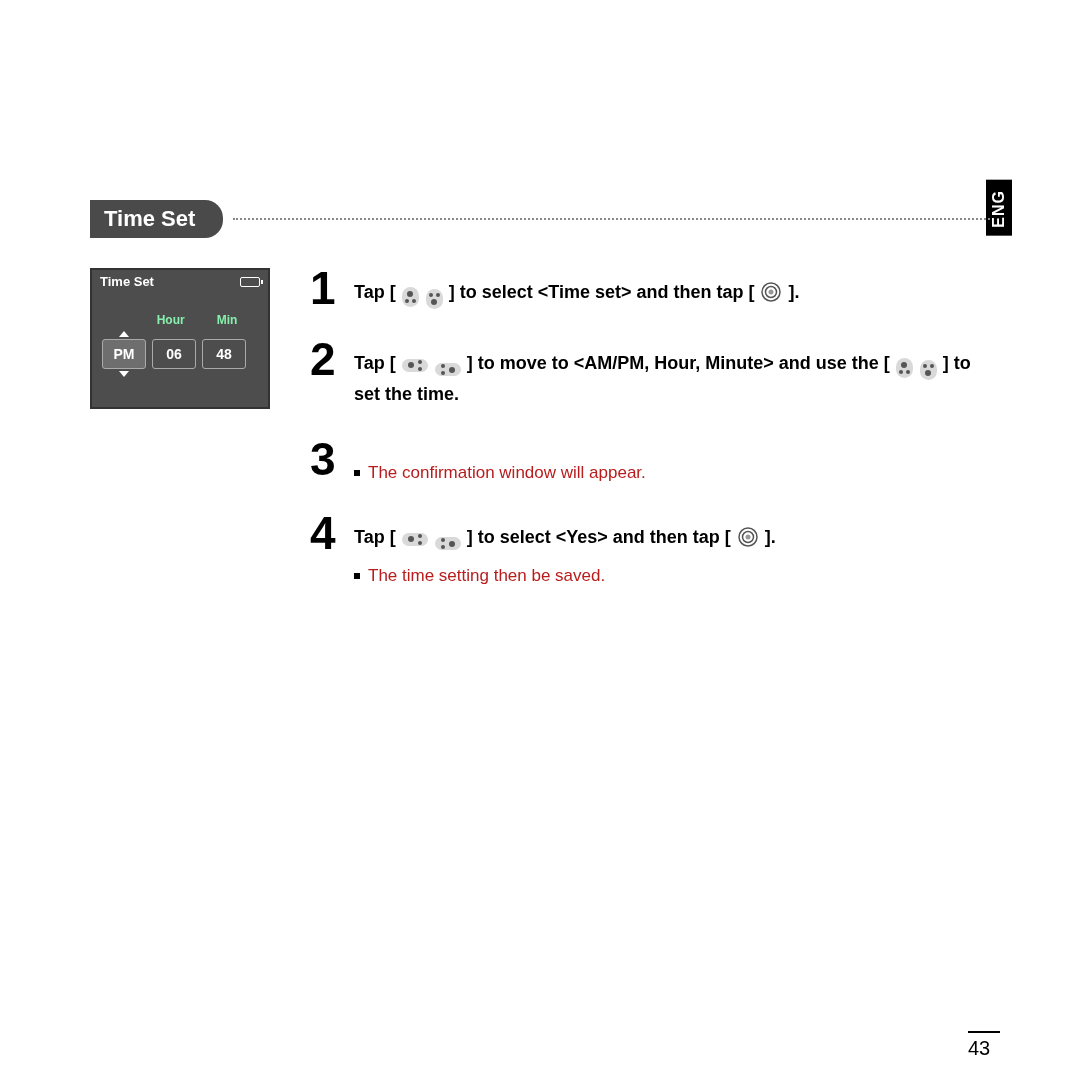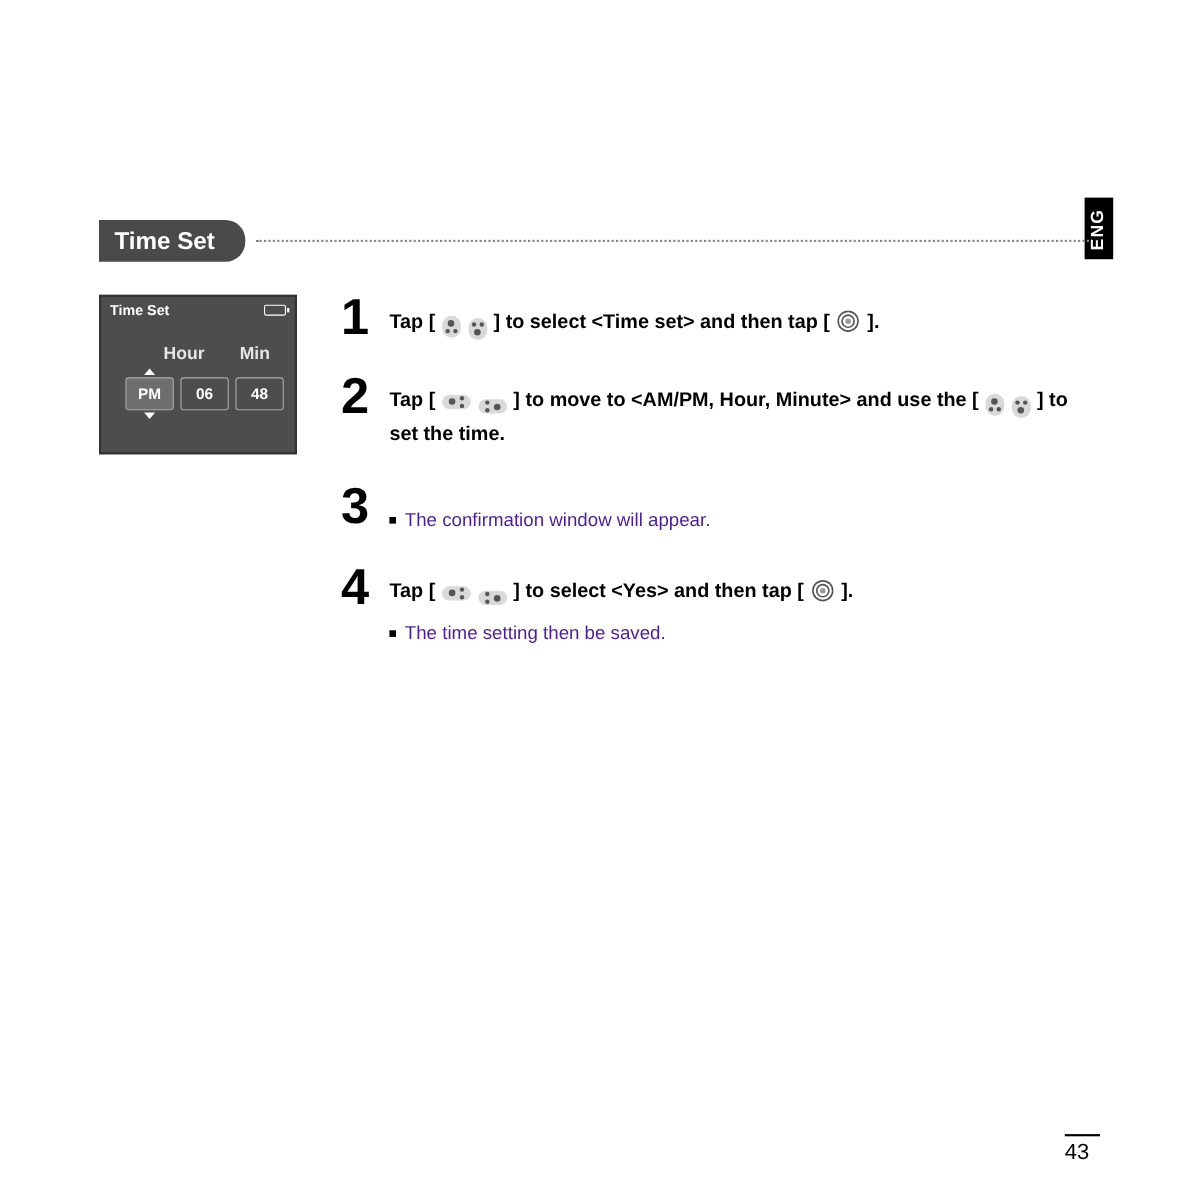--- a/index.html
+++ b/index.html
@@ -89,32 +89,32 @@
   .battery-fill {
     background: #fff;
     width: 14px; height: 6px;
     margin: 1px;
   }
   .device-body {
     padding: 20px 10px 30px 10px;
     text-align: center;
   }
   .hm-labels {
-    color: #e5e5e5;
-    font-size: 16px;
+    color: #86efac;
+    font-size: 12px;
     font-weight: bold;
     display: flex;
     justify-content: center;
     gap: 32px;
     margin-bottom: 4px;
     margin-left: 34px;
   }
   .spinner-row {
     display: flex;
-    justify-content: flex-end;
+    justify-content: flex-start;
     align-items: center;
     gap: 6px;
   }
   .ampm-wrap {
     position: relative;
     display: flex;
     flex-direction: column;
     align-items: center;
   }
   .tri-up, .tri-down {
@@ -161,21 +161,21 @@
   }
   .step-text {
     font-size: 18px;
     font-weight: bold;
     line-height: 1.6;
   }
   .step-text .seg { white-space: normal; }
   .sub {
     margin-top: 14px;
     font-size: 17px;
-    color: #4c1d95;
+    color: #b91c1c;
     display: flex;
     align-items: flex-start;
     gap: 8px;
   }
   .sub .bullet {
     width: 6px; height: 6px; background: #000; margin-top: 7px; flex-shrink: 0;
   }
   
   .icon-circle {
     display: inline-block;

